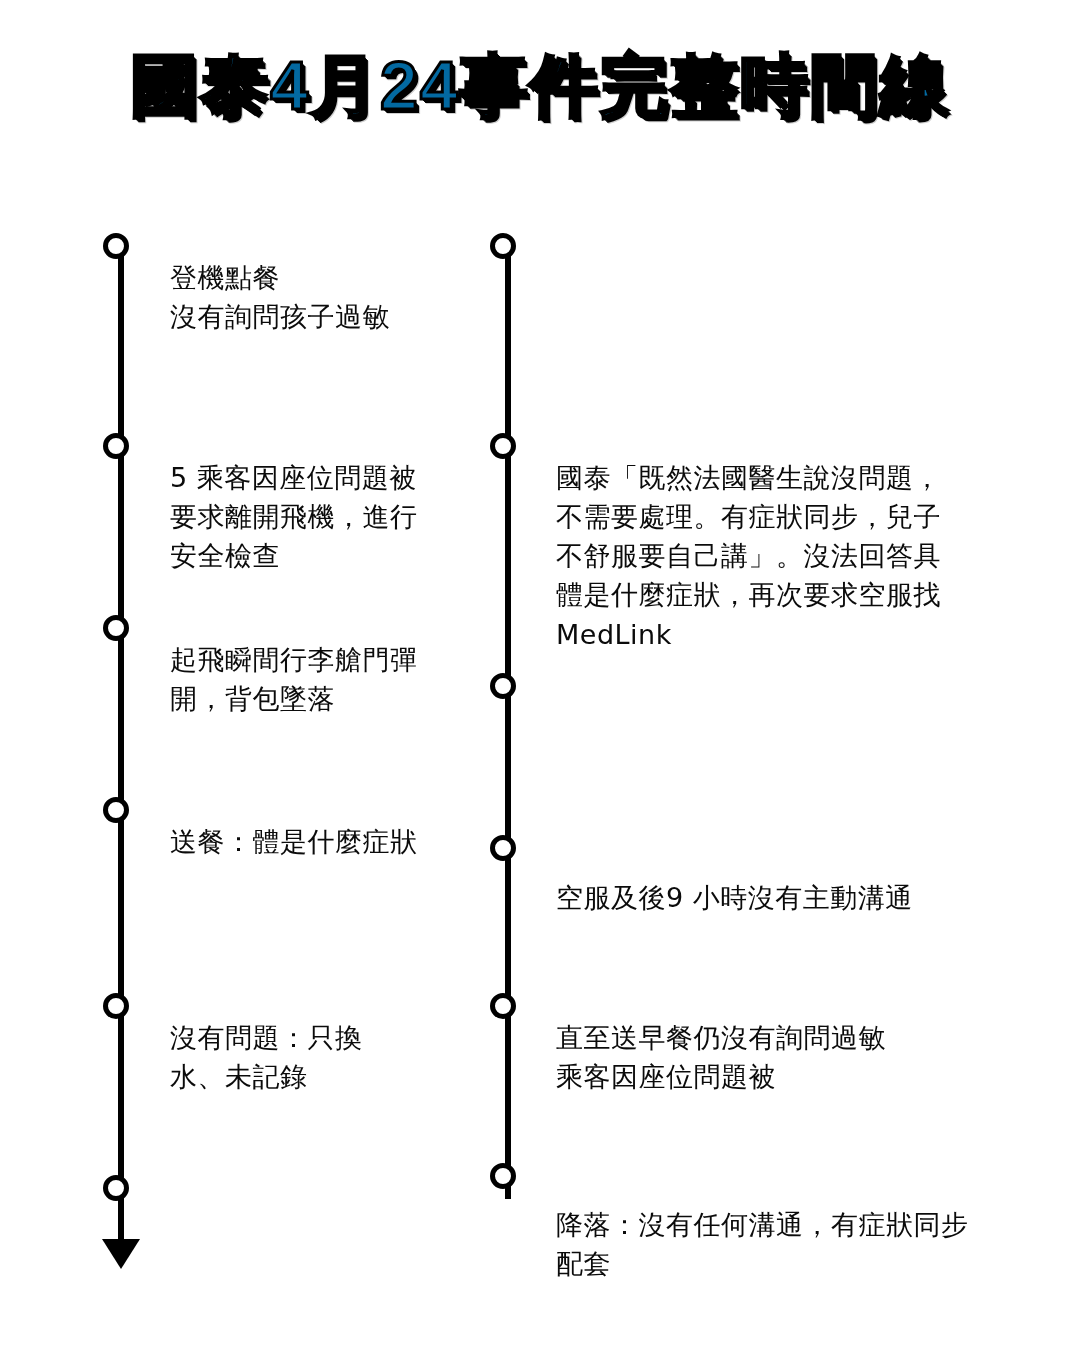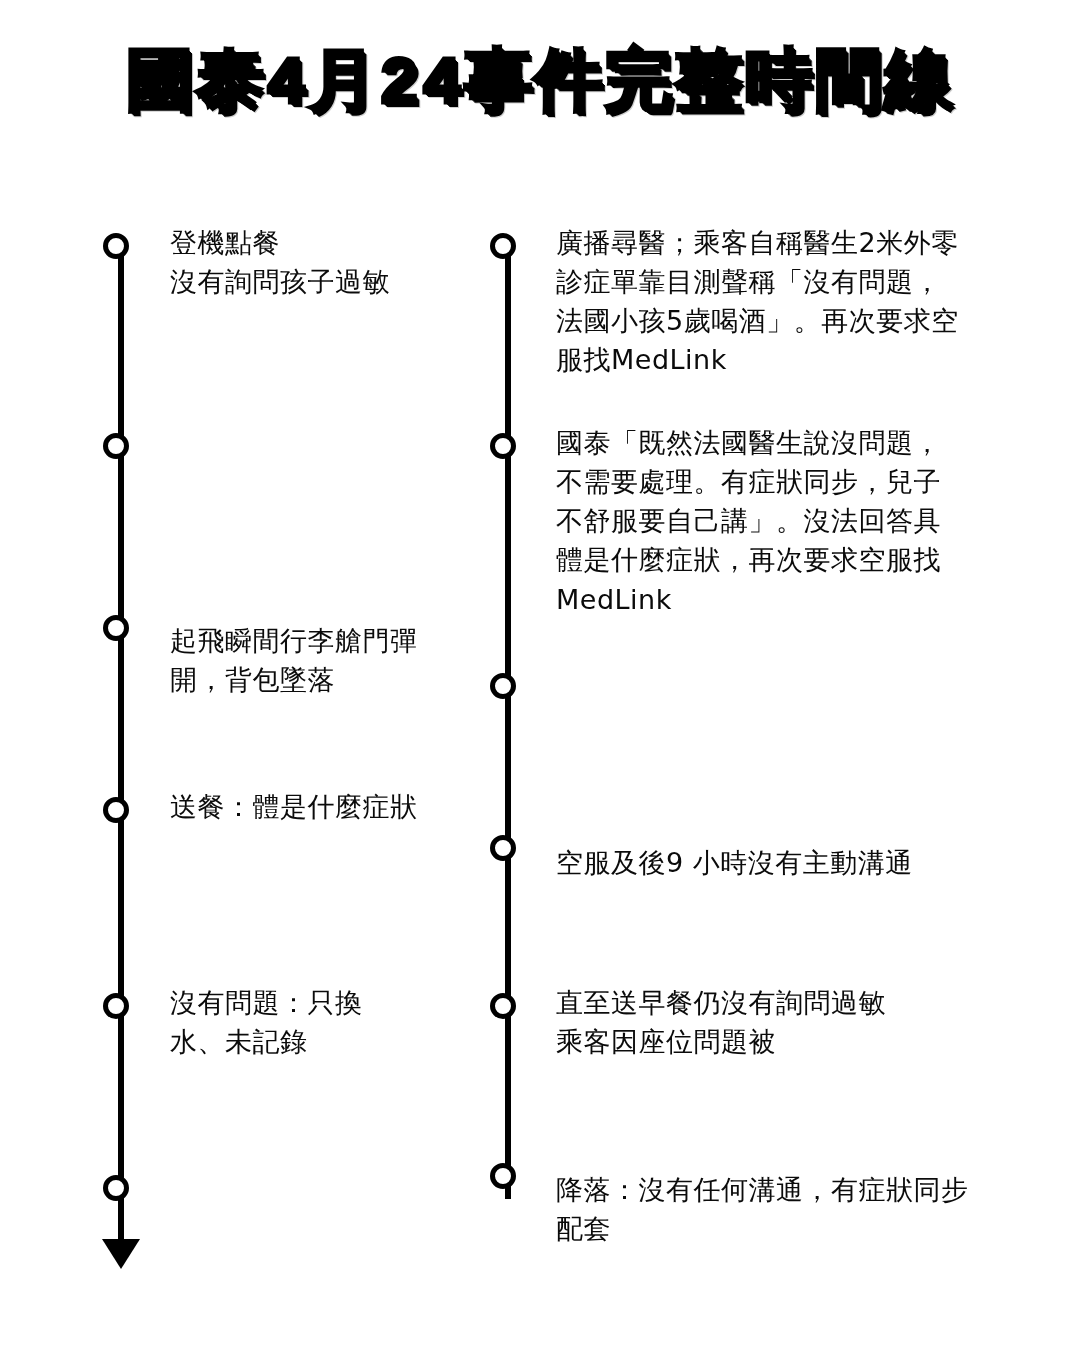--- a/index.html
+++ b/index.html
@@ -18,26 +18,26 @@
 
   
   .title-wrap {
     width: 100%;
     text-align: center;
     padding-top: 48px;
     box-sizing: border-box;
   }
   .title {
     display: inline-block;
-    font-family: Liberation Mono, monospace;
+    font-family: Liberation Sans, sans-serif;
     font-size: 68px;
     font-weight: bold;
     letter-spacing: 2px;
     line-height: 1.1;
-    color: #000000;
+    color: #0369a1;
     -webkit-text-stroke: 3px #000000;
     text-shadow:
       4px 4px 0 #000000,
       3px 3px 0 #000000,
       2px 2px 0 #000000,
       5px 5px 0 #cfcfcf;
     white-space: nowrap;
   }
 
   
@@ -85,20 +85,21 @@
 
   
   .event-text {
     position: absolute;
     font-size: 27px;
     line-height: 1.45;
     letter-spacing: 0.5px;
     white-space: pre-line;
     font-family: "DejaVu Sans", "Liberation Sans", sans-serif;
     color: #0b0b0b;
+    margin-top: 35px;
   }
   .text-left  { left: 170px; width: 330px; }
   .text-right { left: 556px; width: 470px; }
 </style>
 </head>
 <body>
 
 <div class="title-wrap">
   <div class="title">國泰4月24事件完整時間線</div>
 </div>
@@ -106,41 +107,40 @@
 <div class="board">
 
   <div class="axis axis-left"></div>
   <div class="arrow-head"></div>
 
   <div class="node node-left" style="top:18px"></div>
   <div class="event-text text-left" style="top:8px">登機點餐
 沒有詢問孩子過敏</div>
 
   <div class="node node-left" style="top:218px"></div>
+  <div class="event-text text-left" style="top:208px">5 乘客因座位問題被
+要求離開飛機，進行
+安全檢查</div>
 
   <div class="node node-left" style="top:400px"></div>
-  <div class="event-text text-left" style="top:406px">起飛瞬間行李艙門彈
+  <div class="event-text text-left" style="top:390px">起飛瞬間行李艙門彈
 開，背包墜落</div>
 
   <div class="node node-left" style="top:582px"></div>
   <div class="event-text text-left" style="top:572px">送餐：體是什麼症狀</div>
 
   <div class="node node-left" style="top:778px"></div>
   <div class="event-text text-left" style="top:768px">沒有問題：只換
 水、未記錄</div>
 
   <div class="node node-left" style="top:960px"></div>
 
   <div class="axis axis-right"></div>
 
   <div class="node node-right" style="top:18px"></div>
-  <div class="event-text text-right" style="top:8px">廣播尋醫；乘客自稱醫生2米外零
-診症單靠目測聲稱「沒有問題，
-法國小孩5歲喝酒」。再次要求空
-服找MedLink</div>
 
   <div class="node node-right" style="top:218px"></div>
   <div class="event-text text-right" style="top:208px">國泰「既然法國醫生說沒問題，
 不需要處理。有症狀同步，兒子
 不舒服要自己講」。沒法回答具
 體是什麼症狀，再次要求空服找
 MedLink</div>
 
   <div class="node node-right" style="top:458px"></div>
 

